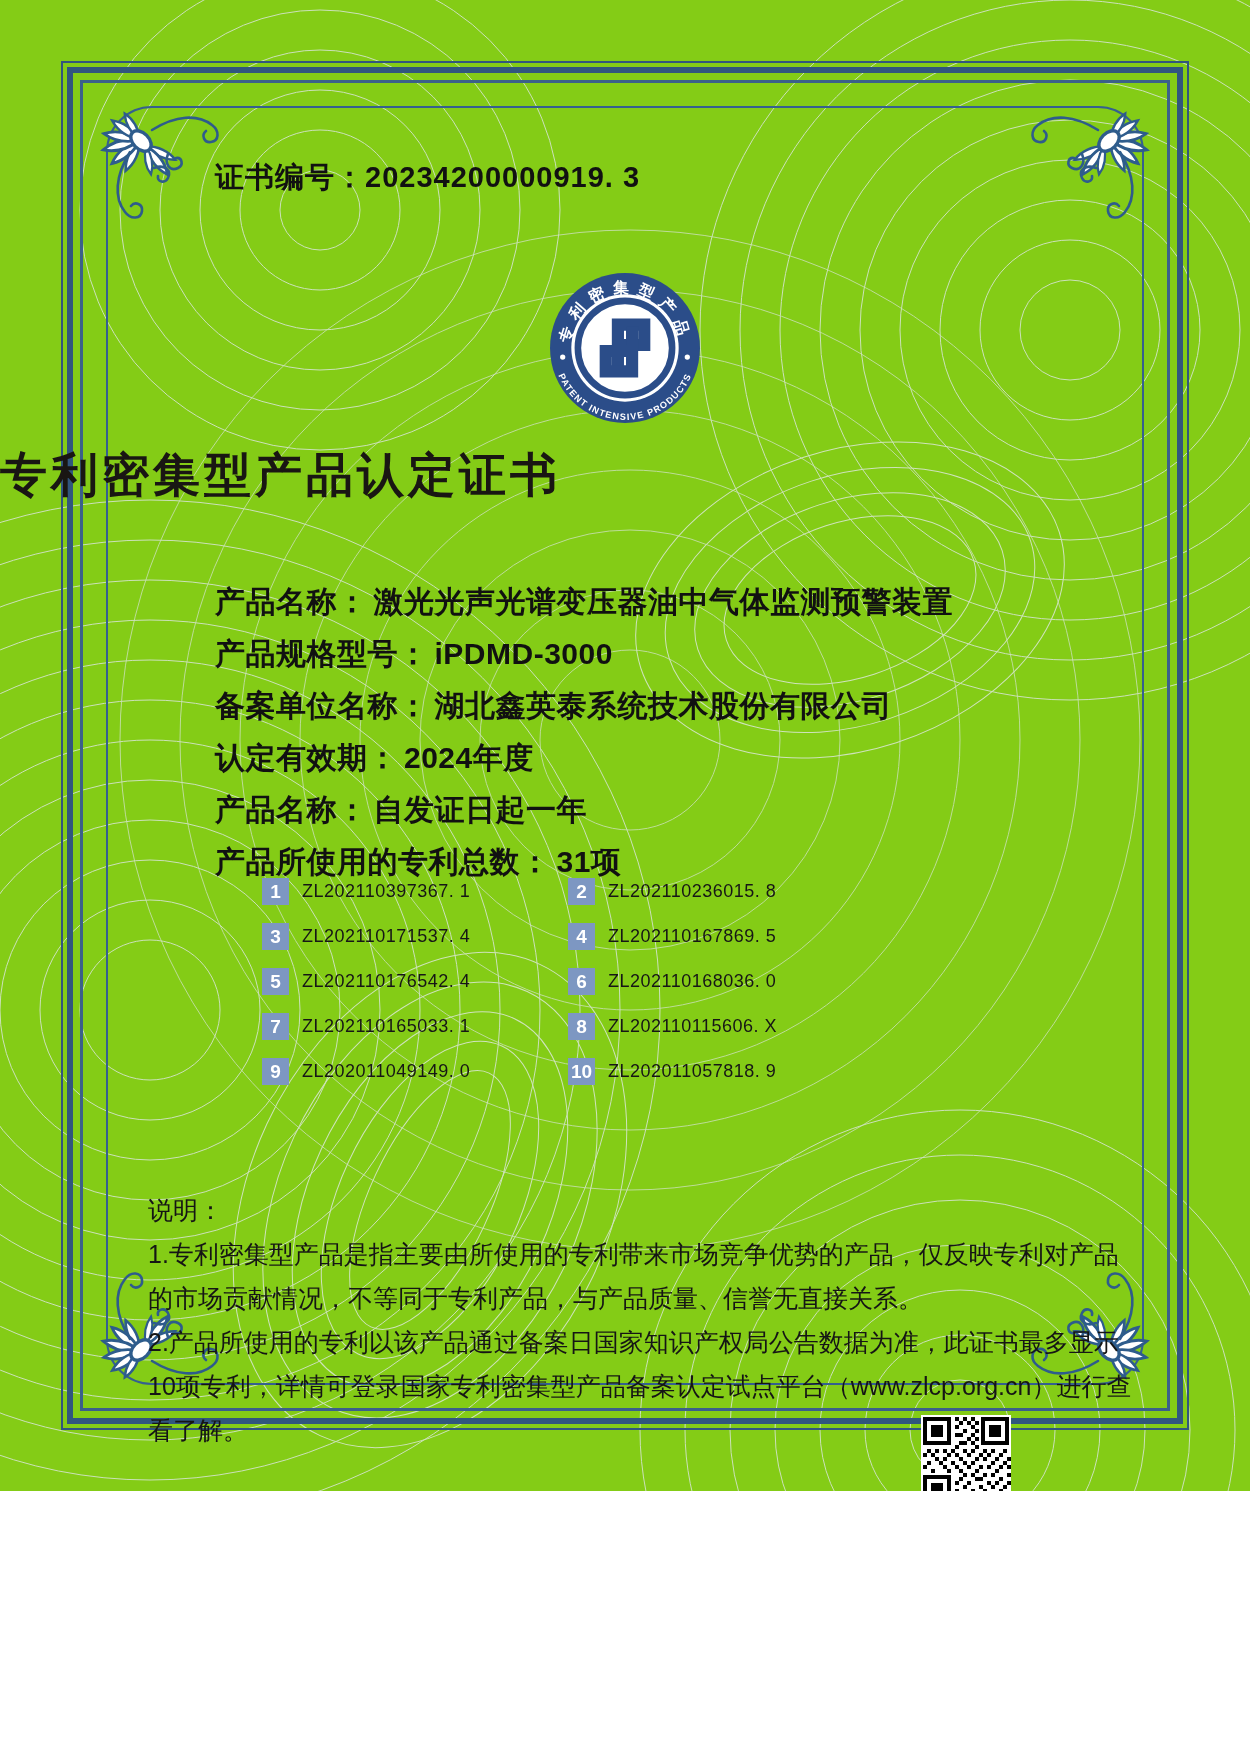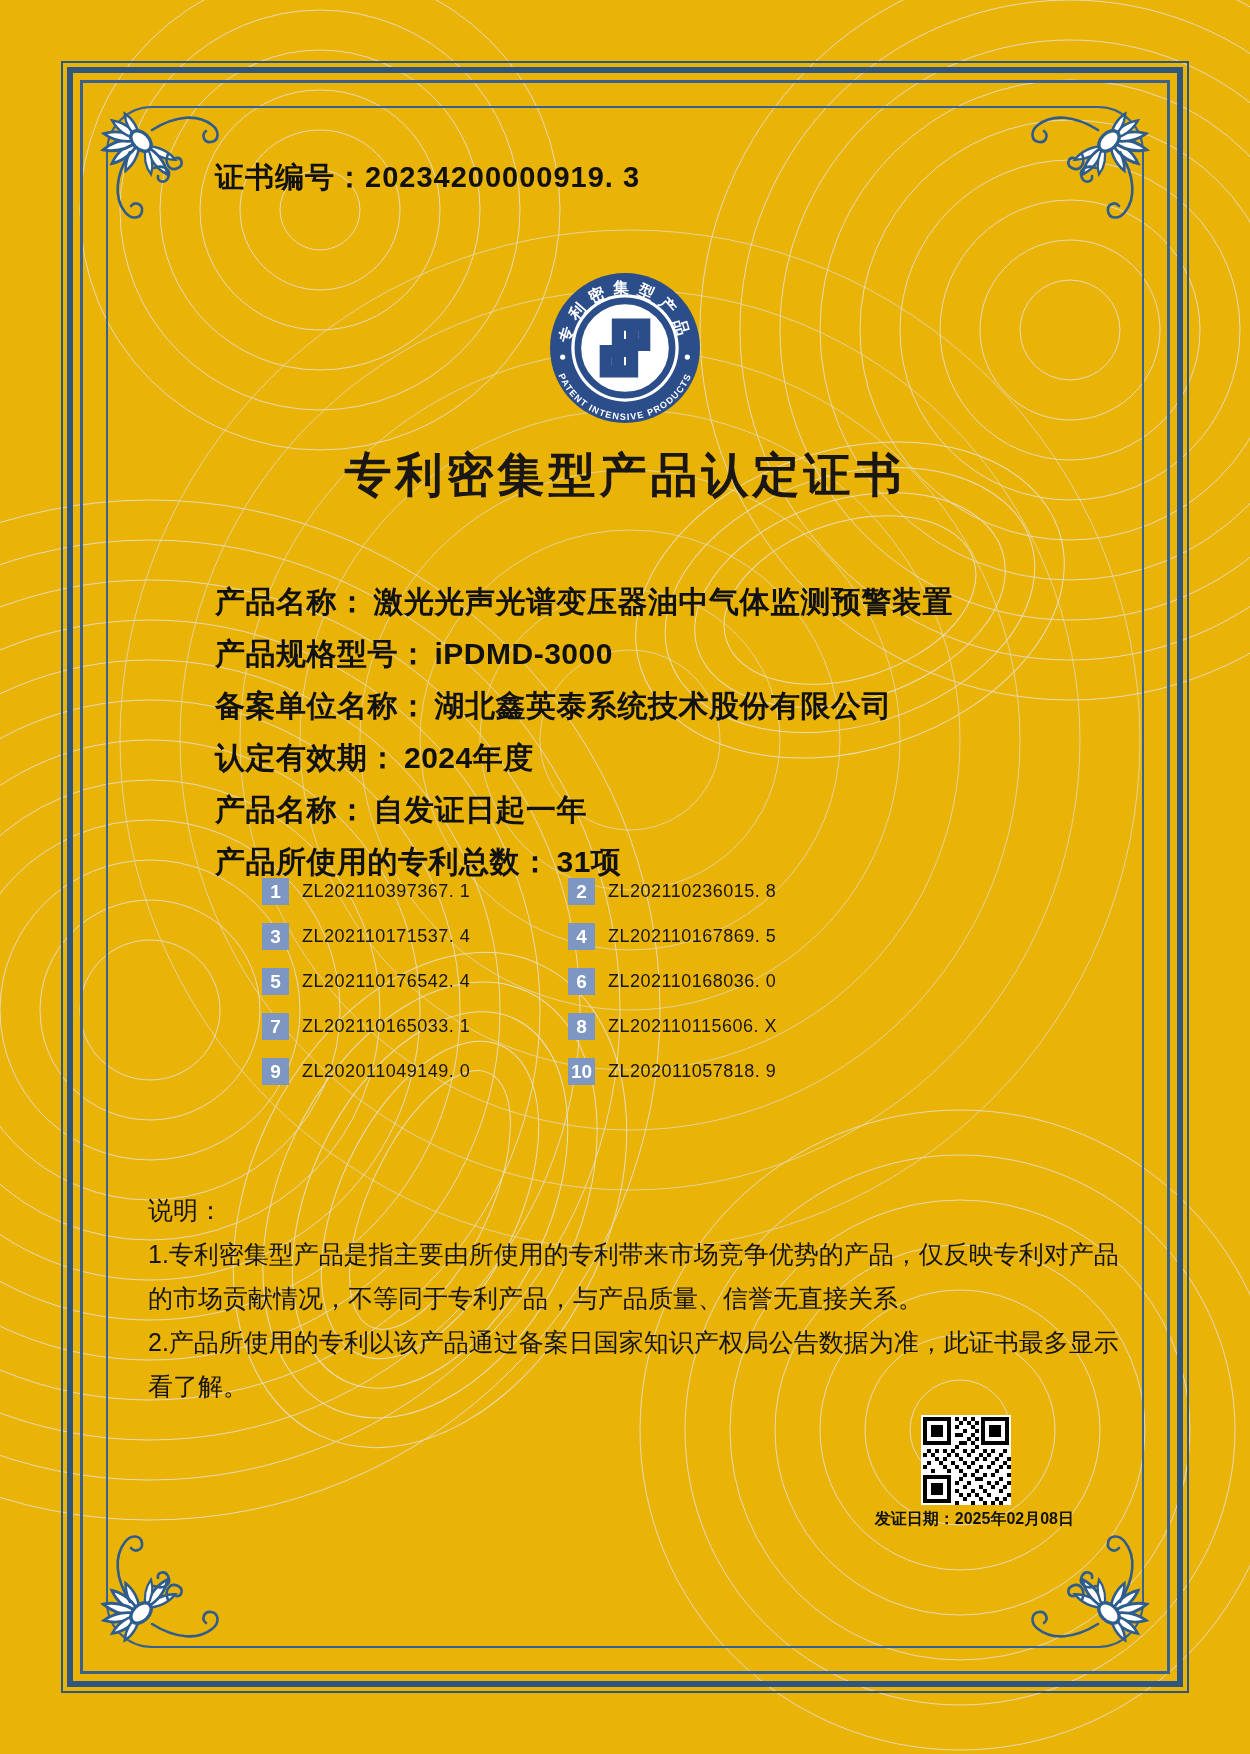--- a/index.html
+++ b/index.html
@@ -1,36 +1,36 @@
 <!DOCTYPE html>
 <html><head>
 <meta charset="utf-8">
 <style>
   html,body{margin:0;padding:0;background:#ffffff;}
   .page{
-    position:relative;width:1250px;height:1754px;overflow:hidden;background:#eab308;
+    position:relative;width:1250px;height:1491px;overflow:hidden;background:#84cc16;
     font-family:"Liberation Sans","DejaVu Sans",sans-serif;color:#111;
   }
   svg.bg{position:absolute;left:0;top:0;}
   
   .frame{position:absolute;pointer-events:none;}
   .frame-a{inset:61px;border:2px solid #31567e;}
   .frame-b{inset:67px;border:6px solid #31567e;}
   .frame-c{inset:80px;border:3px solid #3b608a;}
   .frame-inner{inset:106px;border:2px solid #35608f;border-radius:46px;}
   .flourish{position:absolute;width:152px;height:152px;}
   .flourish.tl{left:84px;top:84px;}
   .flourish.tr{right:84px;top:84px;transform:scaleX(-1);}
   .flourish.bl{left:84px;bottom:84px;transform:scaleY(-1);}
   .flourish.br{right:84px;bottom:84px;transform:scale(-1,-1);}
   
   .cert-no{position:absolute;left:215px;top:158px;font-size:29px;font-weight:600;letter-spacing:1px;}
   .seal{position:absolute;left:50%;top:271px;margin-left:-77px;}
   .title{
-    position:absolute;left:0;right:0;top:444px;margin:0;text-align:center;
+    position:absolute;left:0;right:0;top:444px;margin:0;
     font-family:"Liberation Serif","DejaVu Serif",serif;font-weight:800;
     font-size:47px;letter-spacing:4px;color:#191613;
   }
   .field{position:absolute;left:215px;font-size:30px;font-weight:600;letter-spacing:.5px;white-space:nowrap;margin-top:36px;}
   .f-label{margin-right:6px;}
   .patents{
     position:absolute;left:262px;top:869px;display:grid;
     grid-template-columns:306px 306px;grid-auto-rows:45px;align-items:center;
   }
   .patent{display:flex;align-items:center;gap:13px;}
@@ -257,20 +257,21 @@
       <span class="p-badge">10</span>
       <span class="p-id">ZL202011057818. 9</span>
     </div>
   </div>
 
   <div class="notes">
     <div>说明：</div>
     <div>1.专利密集型产品是指主要由所使用的专利带来市场竞争优势的产品，仅反映专利对产品</div>
     <div>的市场贡献情况，不等同于专利产品，与产品质量、信誉无直接关系。</div>
     <div>2.产品所使用的专利以该产品通过备案日国家知识产权局公告数据为准，此证书最多显示</div>
+    <div>10项专利，详情可登录国家专利密集型产品备案认定试点平台（www.zlcp.org.cn）进行查</div>
     <div>看了解。</div>
   </div>
 
   <svg class="qr" width="90" height="90" viewBox="0 0 90 90">
     <rect x="0" y="0" width="90" height="90" fill="#ffffff"></rect>
     <g fill="#000000">
       <rect x="2" y="2" width="28" height="28"></rect>
         <rect x="6" y="6" width="20" height="20" fill="#ffffff"></rect>
         <rect x="10" y="10" width="12" height="12"></rect>
       <rect x="60" y="2" width="28" height="28"></rect>

